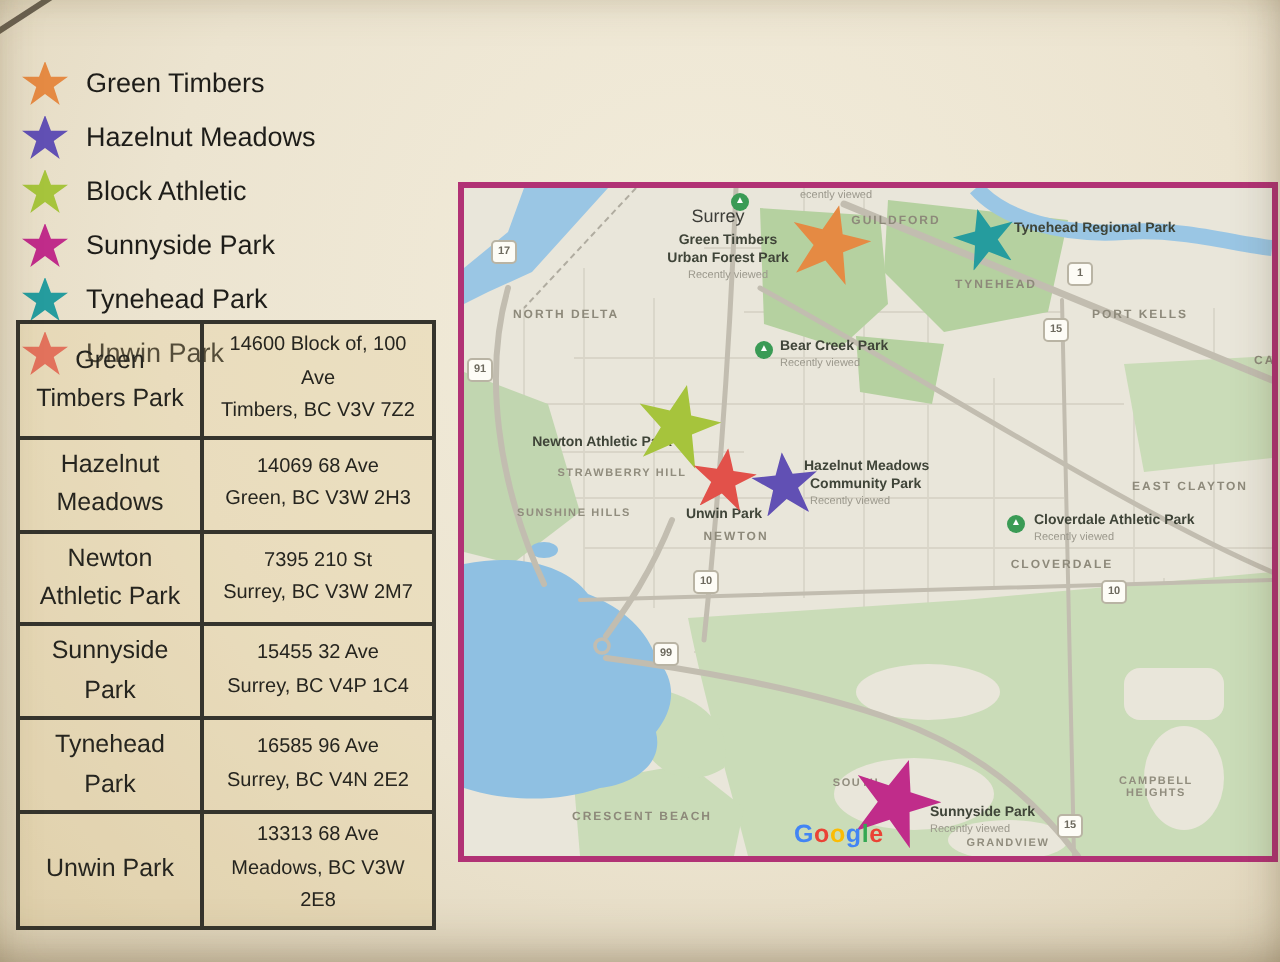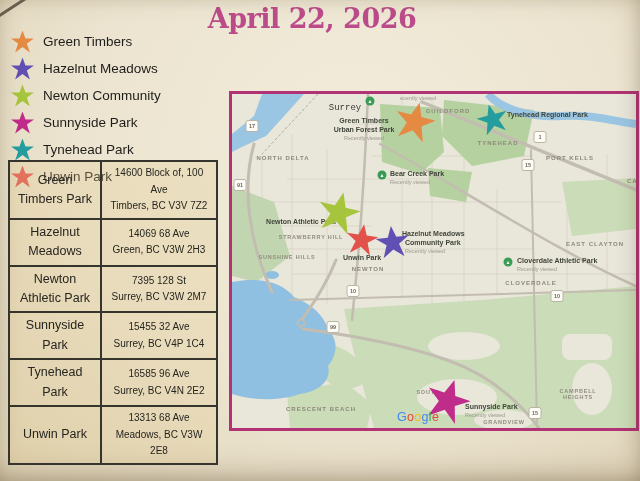--- a/index.html
+++ b/index.html
@@ -46,44 +46,43 @@
   .maplab.areasm{font-size:5.5px;letter-spacing:.8px;color:#918d7e;font-weight:bold;}
   .maplab.poi{font-size:7px;color:#3f4438;font-weight:bold;}
   .maplab.sub{font-size:5.5px;color:#9b988c;}
   .map-star{position:absolute;}
   .shield{position:absolute;width:11px;height:10px;background:#fdfcf6;border:1px solid #b9b4a4;
     border-radius:2.5px;font-size:5.5px;color:#6d6a5e;display:flex;align-items:center;
     justify-content:center;transform:translate(-50%,-50%);font-weight:bold;}
   .parkicon{position:absolute;width:9px;height:9px;border-radius:50%;background:#3a9b55;
     transform:translate(-50%,-50%);display:flex;align-items:center;justify-content:center;
     color:#fff;font-size:5px;line-height:1;}
-  .gwm{position:absolute;font-size:12.5px;font-weight:normal;letter-spacing:.3px;}
+  .gwm{position:absolute;font-size:12.5px;font-weight:bold;letter-spacing:.3px;}
 </style>
 </head>
 <body>
 
 <div class="page">
   <div class="corner-mark"></div>
 
   <div class="title" style="color: rgb(188, 75, 139);">
-    <div>April 22, 2026</div>
   </div>
 
   <div class="legend">
       <div class="legend-item">
     <span class="star legend-star" style="background: rgb(229, 138, 67);"></span>
     <span class="legend-label">Green Timbers</span>
   </div>
       <div class="legend-item">
     <span class="star legend-star" style="background: rgb(97, 80, 180);"></span>
     <span class="legend-label">Hazelnut Meadows</span>
   </div>
       <div class="legend-item">
     <span class="star legend-star" style="background: rgb(166, 196, 60);"></span>
-    <span class="legend-label">Newton Community</span>
+    <span class="legend-label">Block Athletic</span>
   </div>
       <div class="legend-item">
     <span class="star legend-star" style="background: rgb(192, 44, 138);"></span>
     <span class="legend-label">Sunnyside Park</span>
   </div>
       <div class="legend-item">
     <span class="star legend-star" style="background: rgb(37, 156, 158);"></span>
     <span class="legend-label">Tynehead Park</span>
   </div>
       <div class="legend-item">
@@ -104,21 +103,21 @@
         <tr class="park-row">
     <td class="park-name">Hazelnut Meadows</td>
     <td class="park-addr">
       <div>14069 68 Ave</div>
       <div>Green, BC V3W 2H3</div>
     </td>
   </tr>
         <tr class="park-row">
     <td class="park-name">Newton Athletic Park</td>
     <td class="park-addr">
-      <div>7395 128 St</div>
+      <div>7395 210 St</div>
       <div>Surrey, BC V3W 2M7</div>
     </td>
   </tr>
         <tr class="park-row">
     <td class="park-name">Sunnyside Park</td>
     <td class="park-addr">
       <div>15455 32 Ave</div>
       <div>Surrey, BC V4P 1C4</div>
     </td>
   </tr>
@@ -184,21 +183,21 @@
         <circle cx="69" cy="229" r="3.5" stroke-width="1.8"></circle>
         <path d="M299,56 L305,334" stroke-width="2"></path>
         <path d="M58,206 L404,196" stroke-width="2"></path>
       </g>
     </svg>
     <div class="overlays">
         <div class="parkicon" style="left: 138px; top: 7px;">▲</div>
         <div class="parkicon" style="left: 150px; top: 81px;">▲</div>
         <div class="parkicon" style="left: 276px; top: 168px;">▲</div>
         <div class="maplab sub" style="left: 186px; top: 1px;">ecently viewed</div>
-        <div class="maplab city" style="left: 113px; top: 10px; font-family: Liberation Mono, monospace;">Surrey</div>
+        <div class="maplab city" style="left: 127px; top: 10px;">Surrey</div>
         <div class="maplab area" style="left: 216px; top: 14px;">GUILDFORD</div>
         <div class="maplab poi" style="left: 132px; top: 23px;">Green Timbers</div>
         <div class="maplab poi" style="left: 132px; top: 32px;">Urban Forest Park</div>
         <div class="maplab sub" style="left: 132px; top: 41px;">Recently viewed</div>
         <div class="maplab poi l" style="left: 275px; top: 17px;">Tynehead Regional Park</div>
         <div class="maplab area" style="left: 266px; top: 46px;">TYNEHEAD</div>
         <div class="maplab area" style="left: 338px; top: 61px;">PORT KELLS</div>
         <div class="maplab area l" style="left: 395px; top: 84px;">CAR</div>
         <div class="maplab area" style="left: 51px; top: 61px;">NORTH DELTA</div>
         <div class="maplab poi l" style="left: 158px; top: 76px;">Bear Creek Park</div>

